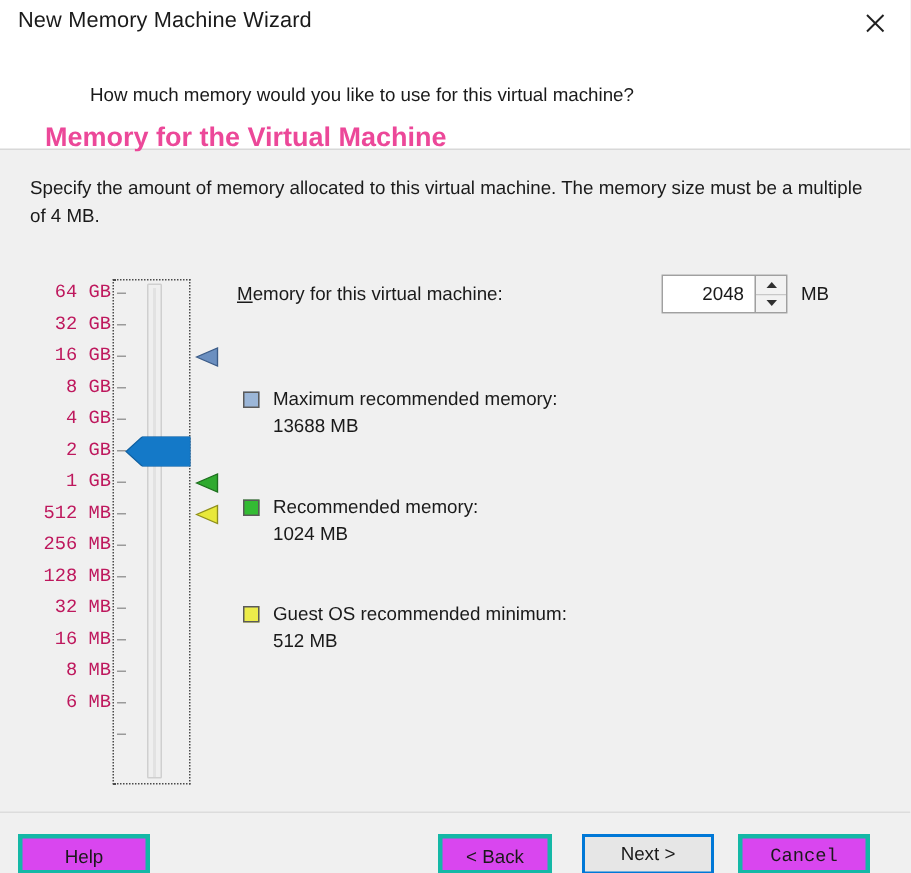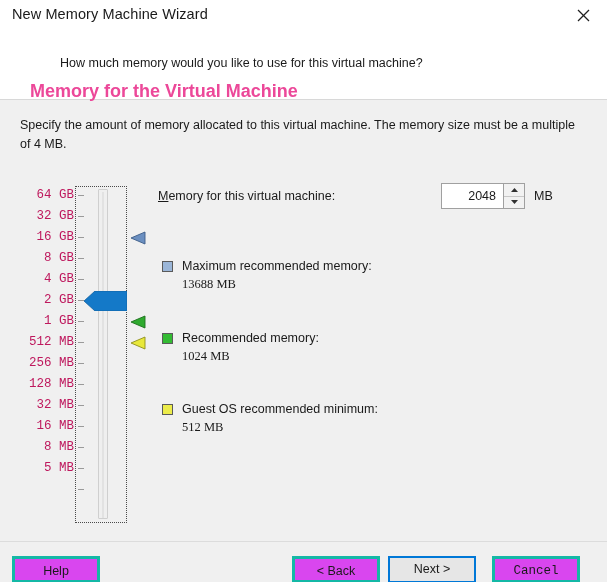--- a/index.html
+++ b/index.html
@@ -230,21 +230,20 @@
     font-size: 12.5px;
     color: #1a1a1a;
     white-space: nowrap;
   }
   .legend-value {
     position: absolute;
     left: 20px; top: 18px;
     font-size: 12.5px;
     color: #1a1a1a;
     white-space: nowrap;
-    font-family: Liberation Serif, serif;
   }
 
   
   .footer {
     position: absolute;
     left: 0; top: 541px;
     width: 607px;
     height: 41px;
     background: #f0f0f0;
     border-top: 1px solid #dcdcdc;
@@ -259,21 +258,21 @@
     box-sizing: border-box;
     font-family: "Liberation Sans", sans-serif;
     font-size: 12.5px;
     color: #1a1a1a;
     text-align: center;
     line-height: 25px;
     cursor: default;
     padding: 0;
   }
   .btn-help   { left: 12px;  width: 88px; }
-  .btn-back   { left: 292px; width: 88px; }
+  .btn-back   { left: 292px; width: 76px; }
   .btn-next   { left: 388px; width: 88px;
                 border: 2px solid #0078d7; background: #e6e6e6; line-height: 23px; }
   .btn-cancel { left: 492px; width: 88px; font-family: Liberation Mono, monospace; }
 </style>
 </head>
 <body>
 
 <div class="header">
   <div class="win-title">New Memory Machine Wizard</div>
   <div class="close-btn">
@@ -299,21 +298,21 @@
       <div class="scale-row">8 GB</div>
       <div class="scale-row">4 GB</div>
       <div class="scale-row">2 GB</div>
       <div class="scale-row">1 GB</div>
       <div class="scale-row">512 MB</div>
       <div class="scale-row">256 MB</div>
       <div class="scale-row">128 MB</div>
       <div class="scale-row">32 MB</div>
       <div class="scale-row">16 MB</div>
       <div class="scale-row">8 MB</div>
-      <div class="scale-row">5 MB</div>
+      <div class="scale-row">6 MB</div>
     </div>
 
   <div class="tick-col" id="tick-col">
       <div class="tick-row">
         <div class="tick-mark"></div>
       </div>
       <div class="tick-row">
         <div class="tick-mark"></div>
       </div>
       <div class="tick-row">

